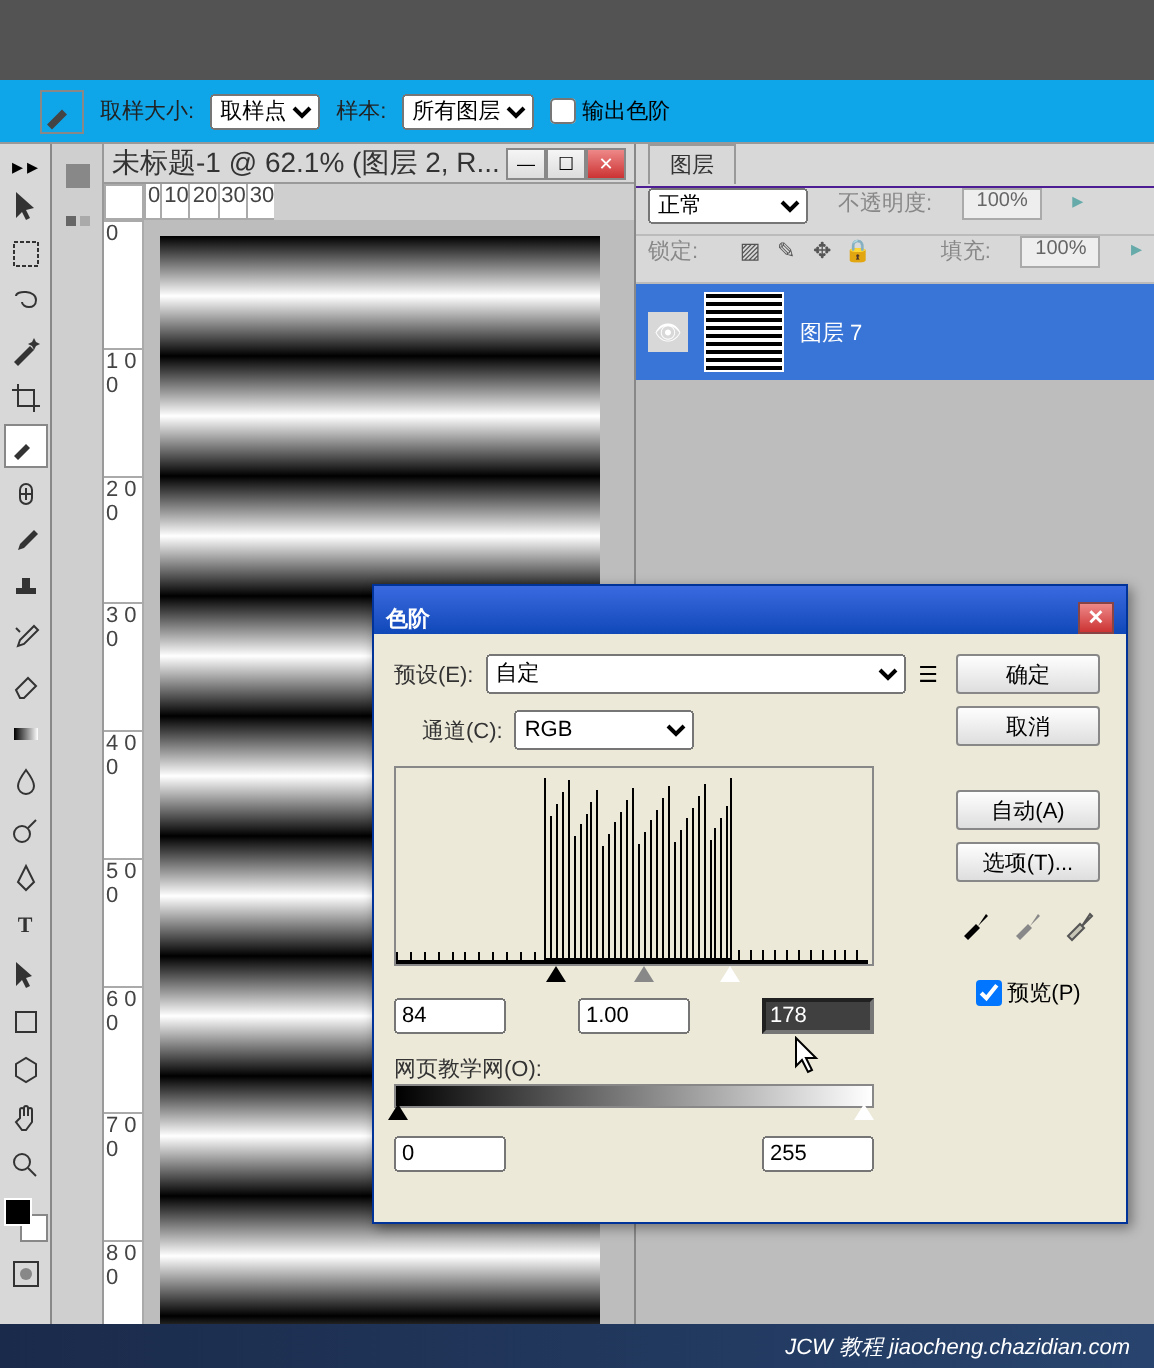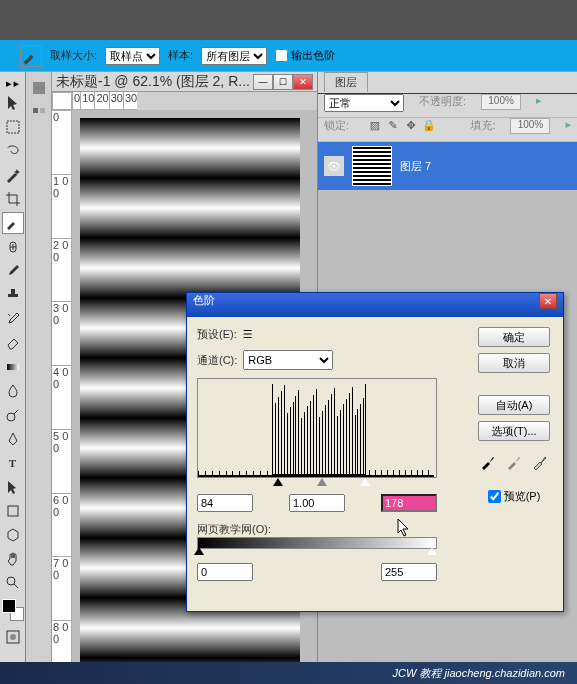--- a/index.html
+++ b/index.html
@@ -58,44 +58,44 @@
 .panel-num { width: 40px; height: 16px; background: #eee; border: 1px solid #aaa; text-align: center; font-size: 10px; color: #666; }
 .lock-icons { display: flex; gap: 4px; margin-left: 4px; }
 .lock-icons span { width: 14px; height: 14px; display: flex; align-items: center; justify-content: center; }
 .layer-list { flex: 1; background: #bdbdbd; }
 .layer-item { height: 48px; background: #3875d7; display: flex; align-items: center; padding: 0 6px; gap: 8px; color: #fff; }
 .layer-vis { width: 20px; height: 20px; background: #d8d8d8; display: flex; align-items: center; justify-content: center; }
 .layer-thumb { width: 40px; height: 40px; background: repeating-linear-gradient(to bottom, #000 0, #000 2px, #fff 2px, #fff 4px); border: 1px solid #fff; }
 
 
 .dialog { position: absolute; left: 186px; top: 292px; width: 378px; height: 320px; background: #ece9d8; border: 1px solid #003399; box-shadow: 2px 2px 6px rgba(0,0,0,0.4); display: flex; flex-direction: column; }
-.dlg-title { height: 24px; background: linear-gradient(to bottom, #3b6ae0, #1048b8); display: flex; align-items: flex-start; padding: 0 6px; color: #fff; font-weight: normal; }
+.dlg-title { height: 24px; background: linear-gradient(to bottom, #3b6ae0, #1048b8); display: flex; align-items: flex-end; padding: 0 6px; color: #fff; font-weight: bold; }
 .dlg-title-text { flex: 1; }
 .dlg-close { width: 18px; height: 16px; background: linear-gradient(#e88,#c33); border: 1px solid #844; color: #fff; display: flex; align-items: center; justify-content: center; font-size: 10px; cursor: pointer; }
 .dlg-body { flex: 1; display: flex; padding: 10px; gap: 6px; }
 .dlg-main { flex: 1; }
 .dlg-side { width: 78px; display: flex; flex-direction: column; gap: 6px; align-items: center; }
 .dlg-btn { width: 72px; height: 20px; background: linear-gradient(#fefefe,#dedede); border: 1px solid #888; border-radius: 2px; cursor: pointer; }
 .dlg-row { display: flex; align-items: center; gap: 6px; margin-bottom: 8px; }
 .dlg-label { color: #333; }
 .dlg-select { flex: 1; height: 20px; font-size: 11px; }
-.dlg-sub { }
+.dlg-sub { margin-left: 14px; }
 
 .histogram { width: 240px; height: 100px; border: 1px solid #888; background: #ece9d8; margin: 4px 0 2px 0; position: relative; }
 .hist-bars { position: absolute; bottom: 0; left: 0; right: 0; height: 100%; display: flex; align-items: flex-end; }
 .hist-bar { width: 1px; background: #000; }
 .slider-track { width: 240px; height: 10px; position: relative; }
 .slider-tri { position: absolute; top: -2px; width: 0; height: 0; border-left: 5px solid transparent; border-right: 5px solid transparent; cursor: pointer; }
 .tri-black { border-bottom: 8px solid #000; }
 .tri-gray { border-bottom: 8px solid #888; }
 .tri-white { border-bottom: 8px solid #fff; }
 
 .input-row { display: flex; gap: 6px; width: 240px; margin: 4px 0 10px 0; }
 .input-row input { width: 56px; height: 18px; font-size: 11px; text-align: left; padding: 0 2px; }
-.input-row input.sel { background: #ec4899; color: #fff; }
+.input-row input.sel { background: #404040; color: #fff; }
 .input-row .spacer { flex: 1; }
 
 .gradient-bar { width: 240px; height: 12px; background: linear-gradient(to right, #000, #fff); border: 1px solid #888; }
 
 .eyedrops { display: flex; gap: 6px; margin-top: 6px; }
 .eyedrop { width: 20px; height: 20px; display: flex; align-items: center; justify-content: center; cursor: pointer; }
 .preview-check { display: flex; align-items: center; gap: 3px; margin-top: 10px; }
 
 
 .watermark { position: absolute; bottom: 0; left: 0; right: 0; height: 22px; background: linear-gradient(90deg, #1a2a4a, #28446e); color: #fff; font-size: 13px; font-style: italic; display: flex; align-items: center; justify-content: flex-end; padding: 0 12px; }
@@ -357,20 +357,21 @@
 
 <div class="dialog">
   <div class="dlg-title">
     <span class="dlg-title-text">色阶</span>
     <div class="dlg-close">✕</div>
   </div>
   <div class="dlg-body">
     <div class="dlg-main">
       <div class="dlg-row">
         <span class="dlg-label">预设(E):</span>
+        <select class="dlg-select"><option>自定</option></select>
         <span>☰</span>
       </div>
       <div class="dlg-row dlg-sub">
         <span class="dlg-label">通道(C):</span>
         <select style="width:90px;height:20px;font-size:11px;"><option>RGB</option></select>
       </div>
 
       <div class="histogram">
         <div class="hist-bars" id="hist-bars">
             <div class="hist-bar" style="height: 6%;"></div>

